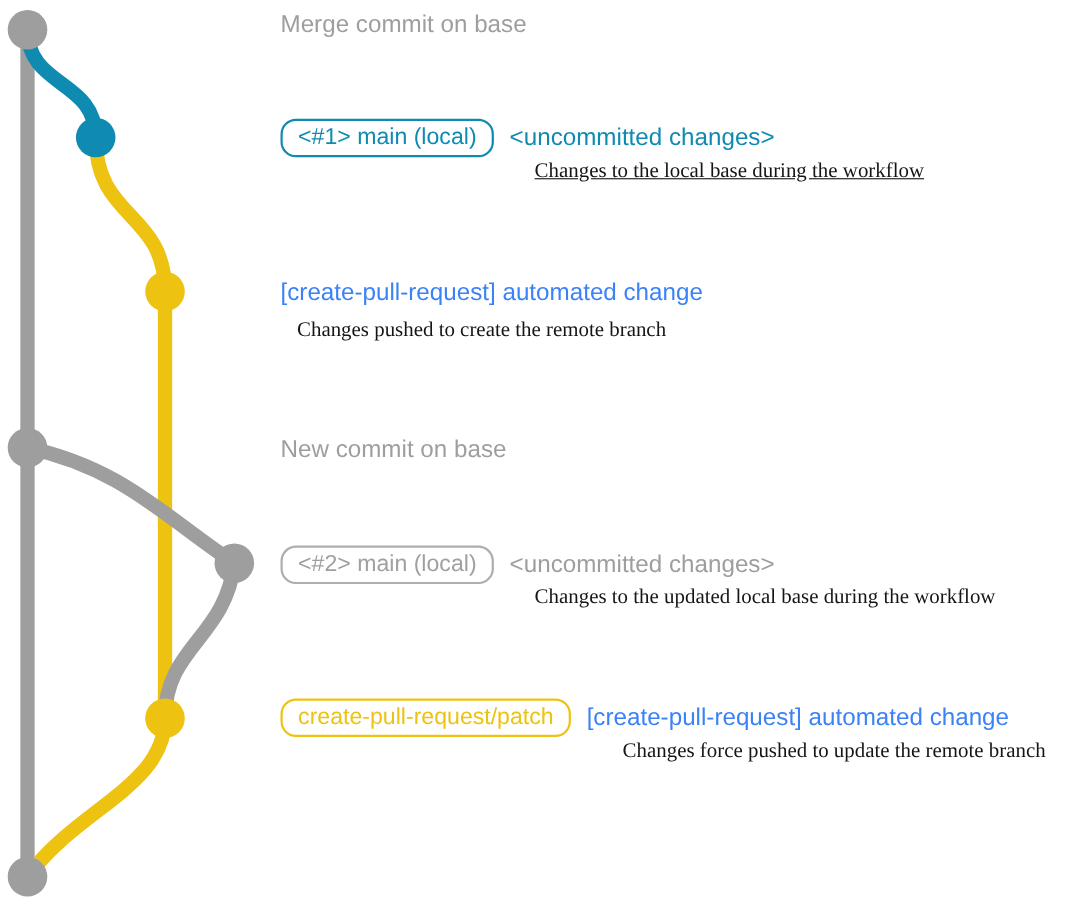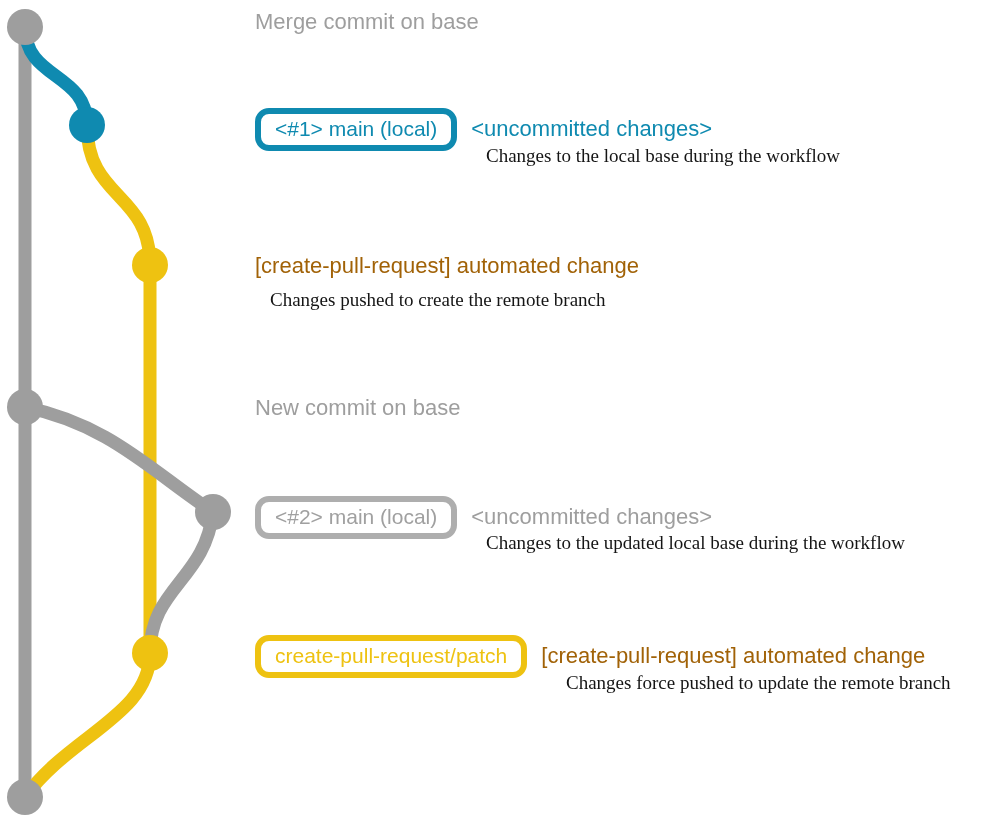--- a/index.html
+++ b/index.html
@@ -24,21 +24,21 @@
     height: 827px;
   }
   .label-row {
     position: absolute;
     display: flex;
     align-items: center;
     white-space: nowrap;
   }
   .ref-pill {
     display: inline-block;
-    border: 6px solid #14532d;
+    border: 2px solid #14532d;
     border-radius: 14px;
     padding: 4px 14px 5px 14px;
     font-size: 21px;
     line-height: 1.05;
     color: #9e9e9e;
     background: #ffffff;
     font-family: "Liberation Sans", sans-serif;
   }
   .ref-pill.teal {
     border-color: #0f8ab0;
@@ -51,21 +51,21 @@
   .ref-pill.gray {
     border-color: #aeaeae;
     color: #a0a0a0;
   }
   .subject {
     font-size: 22px;
     font-family: "Liberation Sans", sans-serif;
     line-height: 1.1;
   }
   .subject.teal { color: #0f8ab0; }
-  .subject.gold { color: #a16207; }
+  .subject.gold { color: #3b82f6; }
   .subject.gray { color: #9e9e9e; }
   .subject.pad { padding-left: 14px; }
   .desc {
     position: absolute;
     font-family: "Liberation Serif", serif;
     font-size: 19px;
     color: #151515;
     white-space: nowrap;
     line-height: 1.1;
   }
@@ -107,21 +107,21 @@
     <circle cx="150" cy="653" r="18" fill="#eec211"></circle>
     <circle cx="25" cy="797" r="18" fill="#9e9e9e"></circle>
   </svg>
 
   <div class="plain-head" style="left:255px; top:10px;">Merge commit on base</div>
 
   <div class="label-row" style="left:255px; top:108px;">
     <span class="ref-pill teal">&lt;#1&gt; main (local)</span>
     <span class="subject teal pad">&lt;uncommitted changes&gt;</span>
   </div>
-  <div class="desc" style="left:486px; top:146px;">Changes to the local base during the workflow</div>
+  <div class="desc" style="left:486px; top:146px;text-decoration:underline;">Changes to the local base during the workflow</div>
 
   <div class="label-row" style="left:255px; top:254px;">
     <span class="subject gold">[create-pull-request] automated change</span>
   </div>
   <div class="desc" style="left:270px; top:290px;">Changes pushed to create the remote branch</div>
 
   <div class="plain-head" style="left:255px; top:396px;">New commit on base</div>
 
   <div class="label-row" style="left:255px; top:496px;align-items:center;">
     <span class="ref-pill gray">&lt;#2&gt; main (local)</span>

